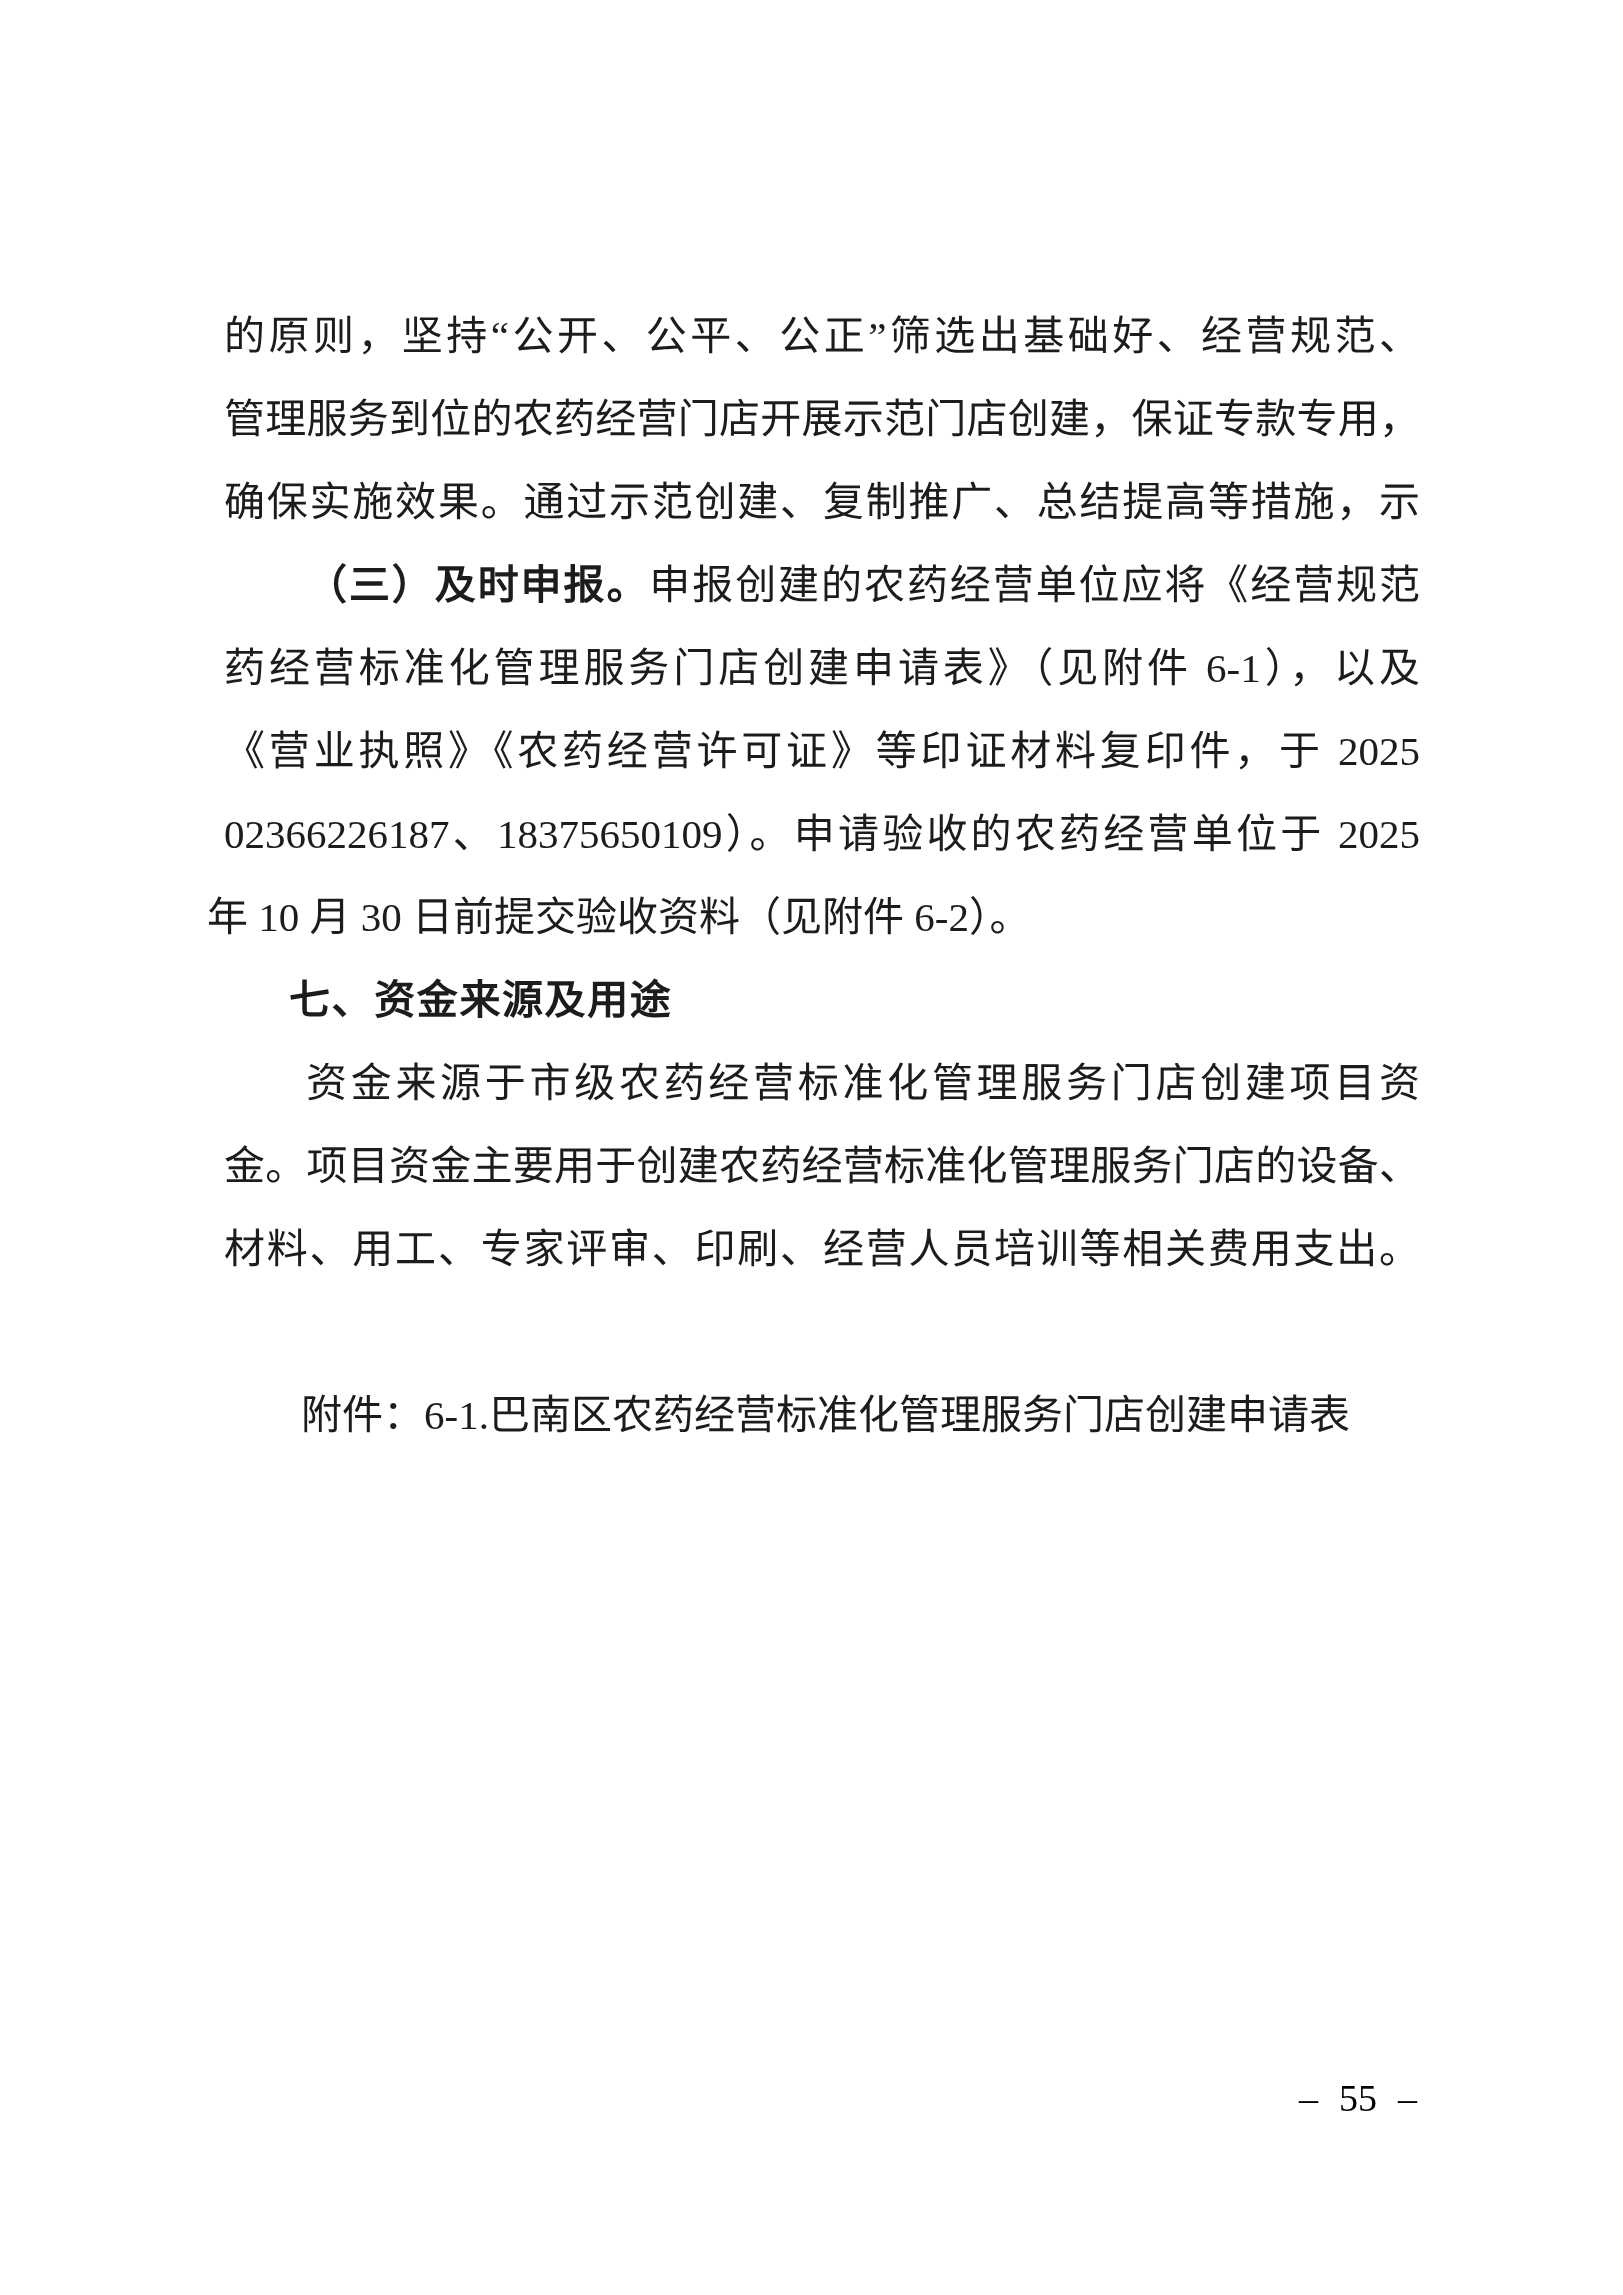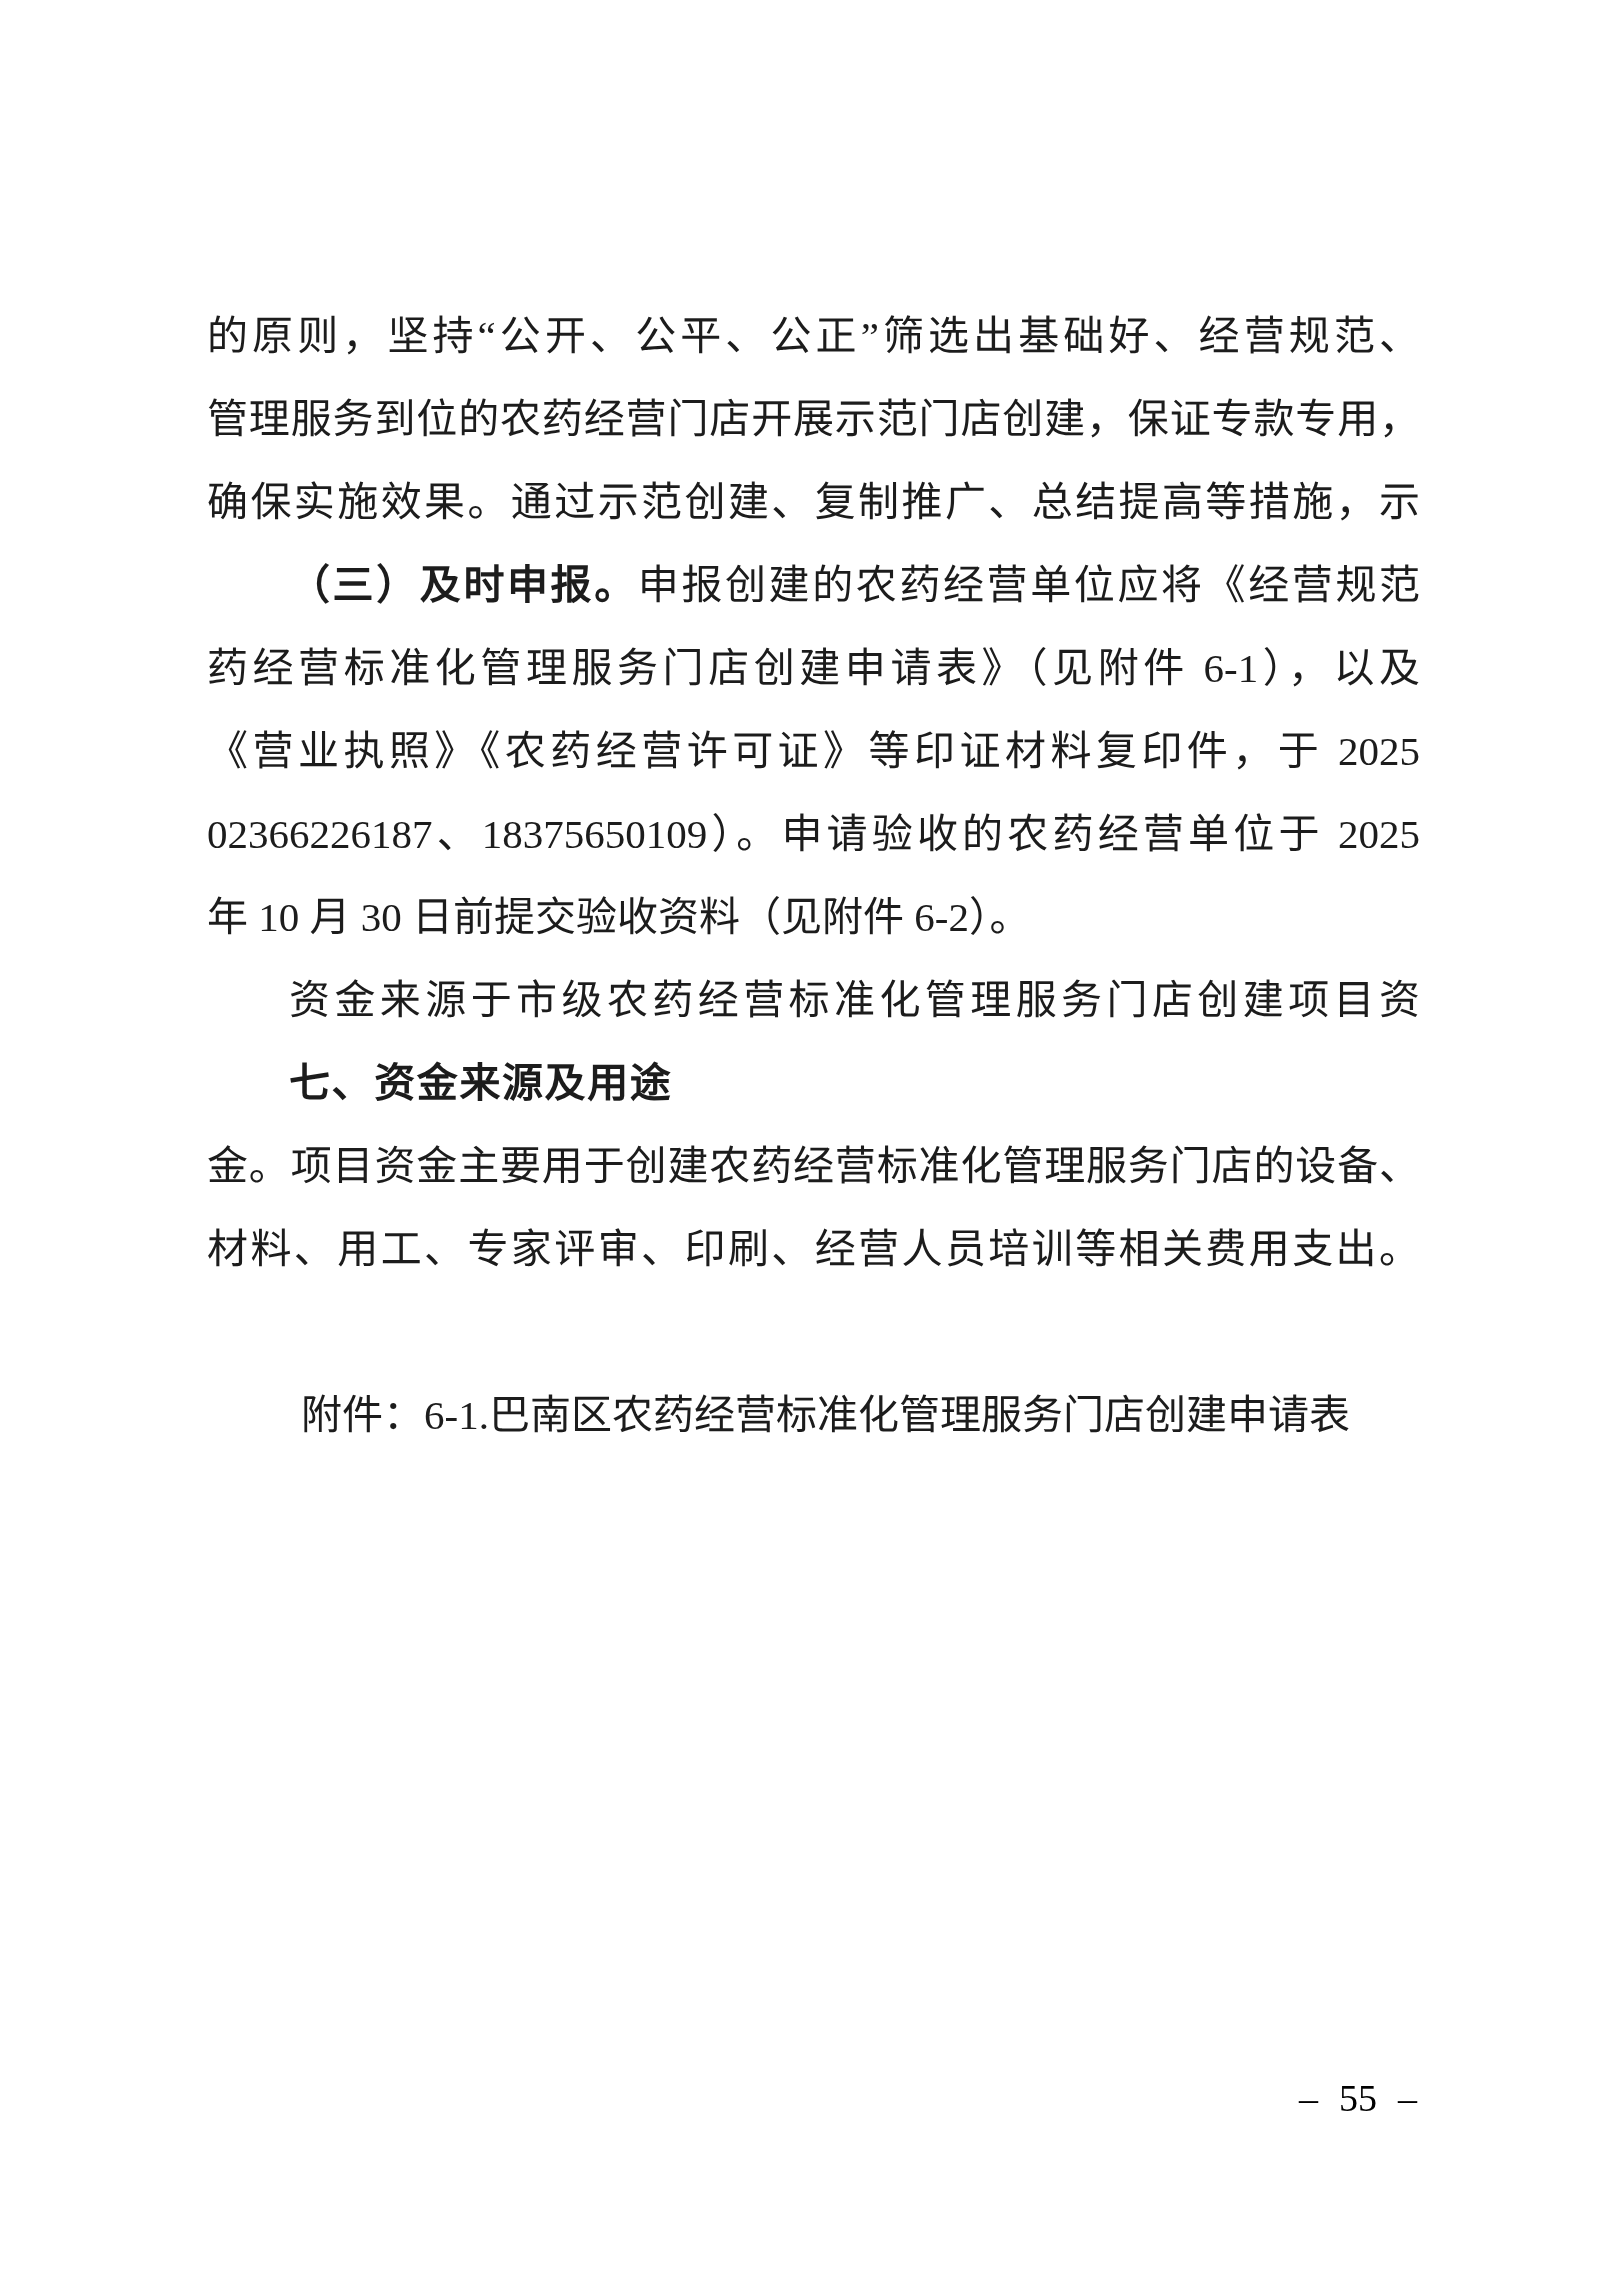--- a/index.html
+++ b/index.html
@@ -22,20 +22,21 @@
     width: 1213px;
     font-size: 41px;
     line-height: 83px;
   }
   .line {
     height: 83px;
   }
   .justify {
     text-align: justify;
     text-align-last: justify;
+    margin-left: 17px;
   }
   .indent2 {
     text-indent: 2em;
   }
   .heading {
     font-family: "Liberation Sans", "DejaVu Sans", sans-serif;
     font-weight: bold;
     text-indent: 2em;
     letter-spacing: 1.6px;
   }
@@ -95,26 +96,26 @@
 
 
   <div class="line justify">
     <span>02366226187、18375650109）。申请验收的农药经营单位于 2025</span>
   </div>
 
   <div class="line">
     <span>年 10 月 30 日前提交验收资料（见附件 6-2）。</span>
   </div>
 
+  <div class="line heading">
+    <span>七、资金来源及用途</span>
+  </div>
+
   <div class="line justify indent2">
     <span>资金来源于市级农药经营标准化管理服务门店创建项目资</span>
-  </div>
-
-  <div class="line heading">
-    <span>七、资金来源及用途</span>
   </div>
 
   <div class="line justify">
     <span>金。项目资金主要用于创建农药经营标准化管理服务门店的设备、</span>
   </div>
 
   <div class="line justify">
     <span>材料、用工、专家评审、印刷、经营人员培训等相关费用支出。</span>
   </div>
 

